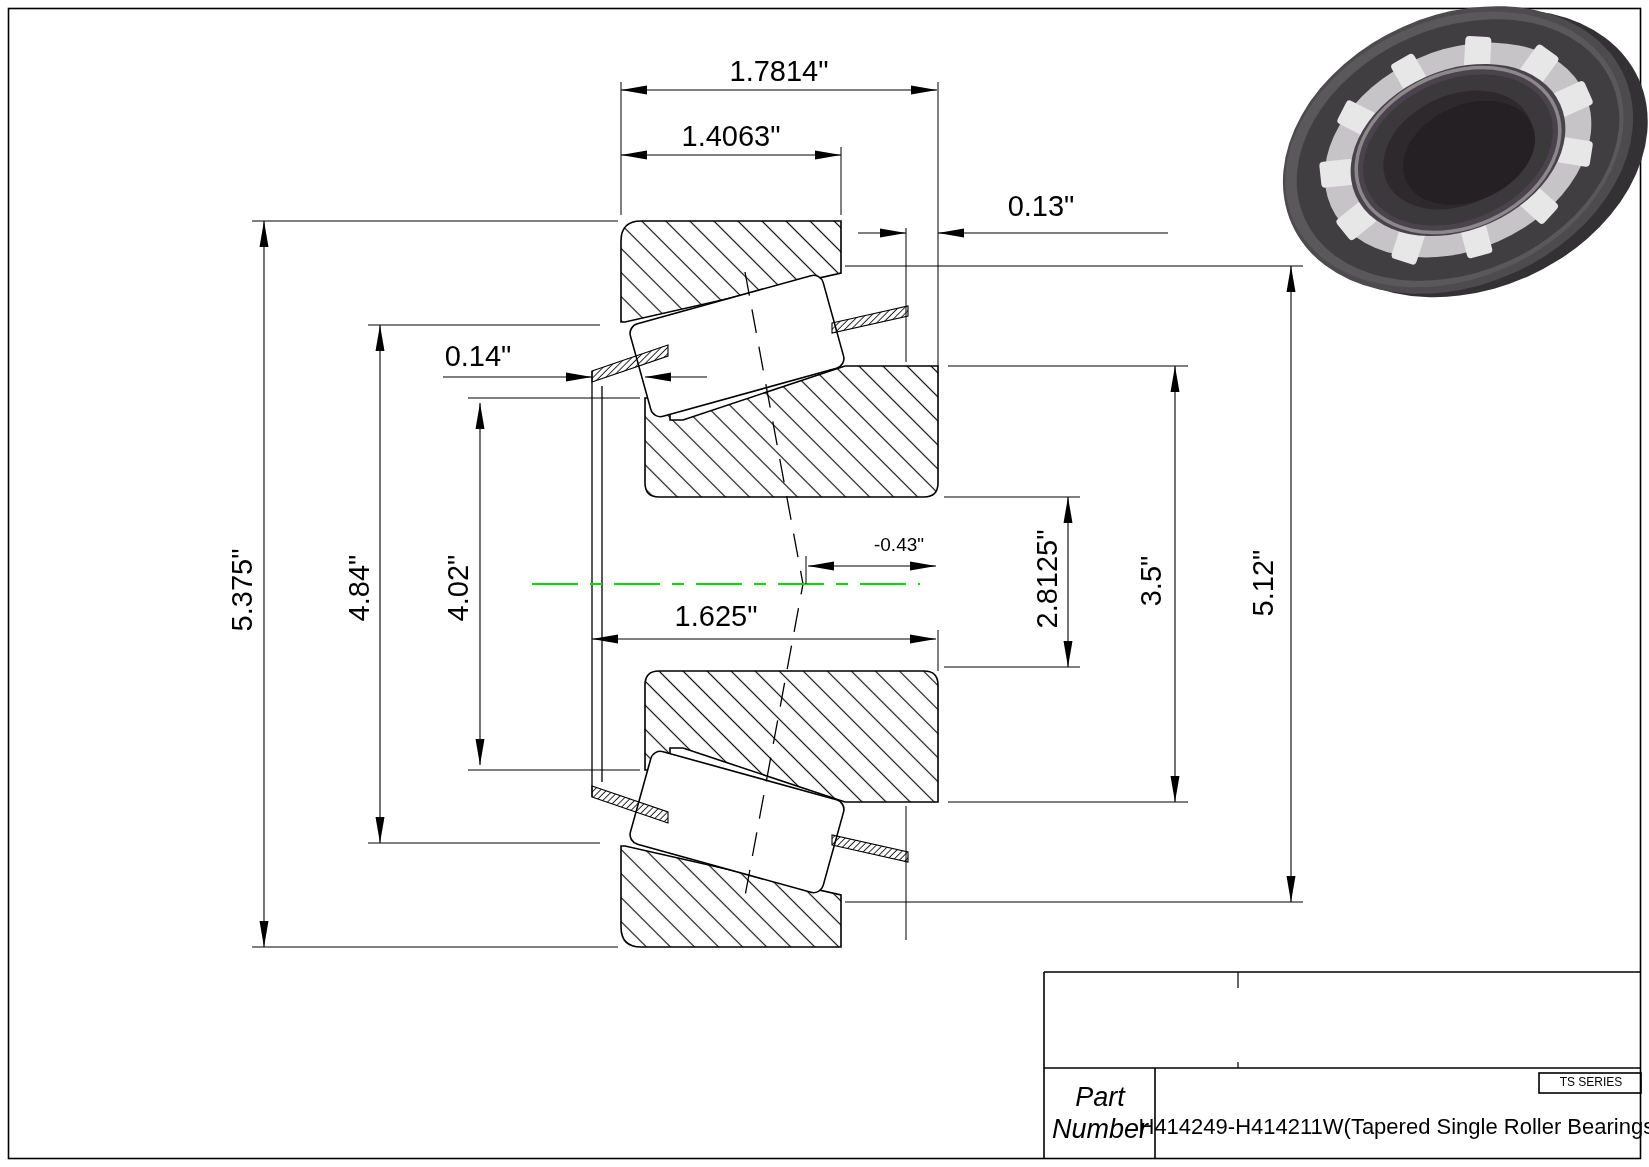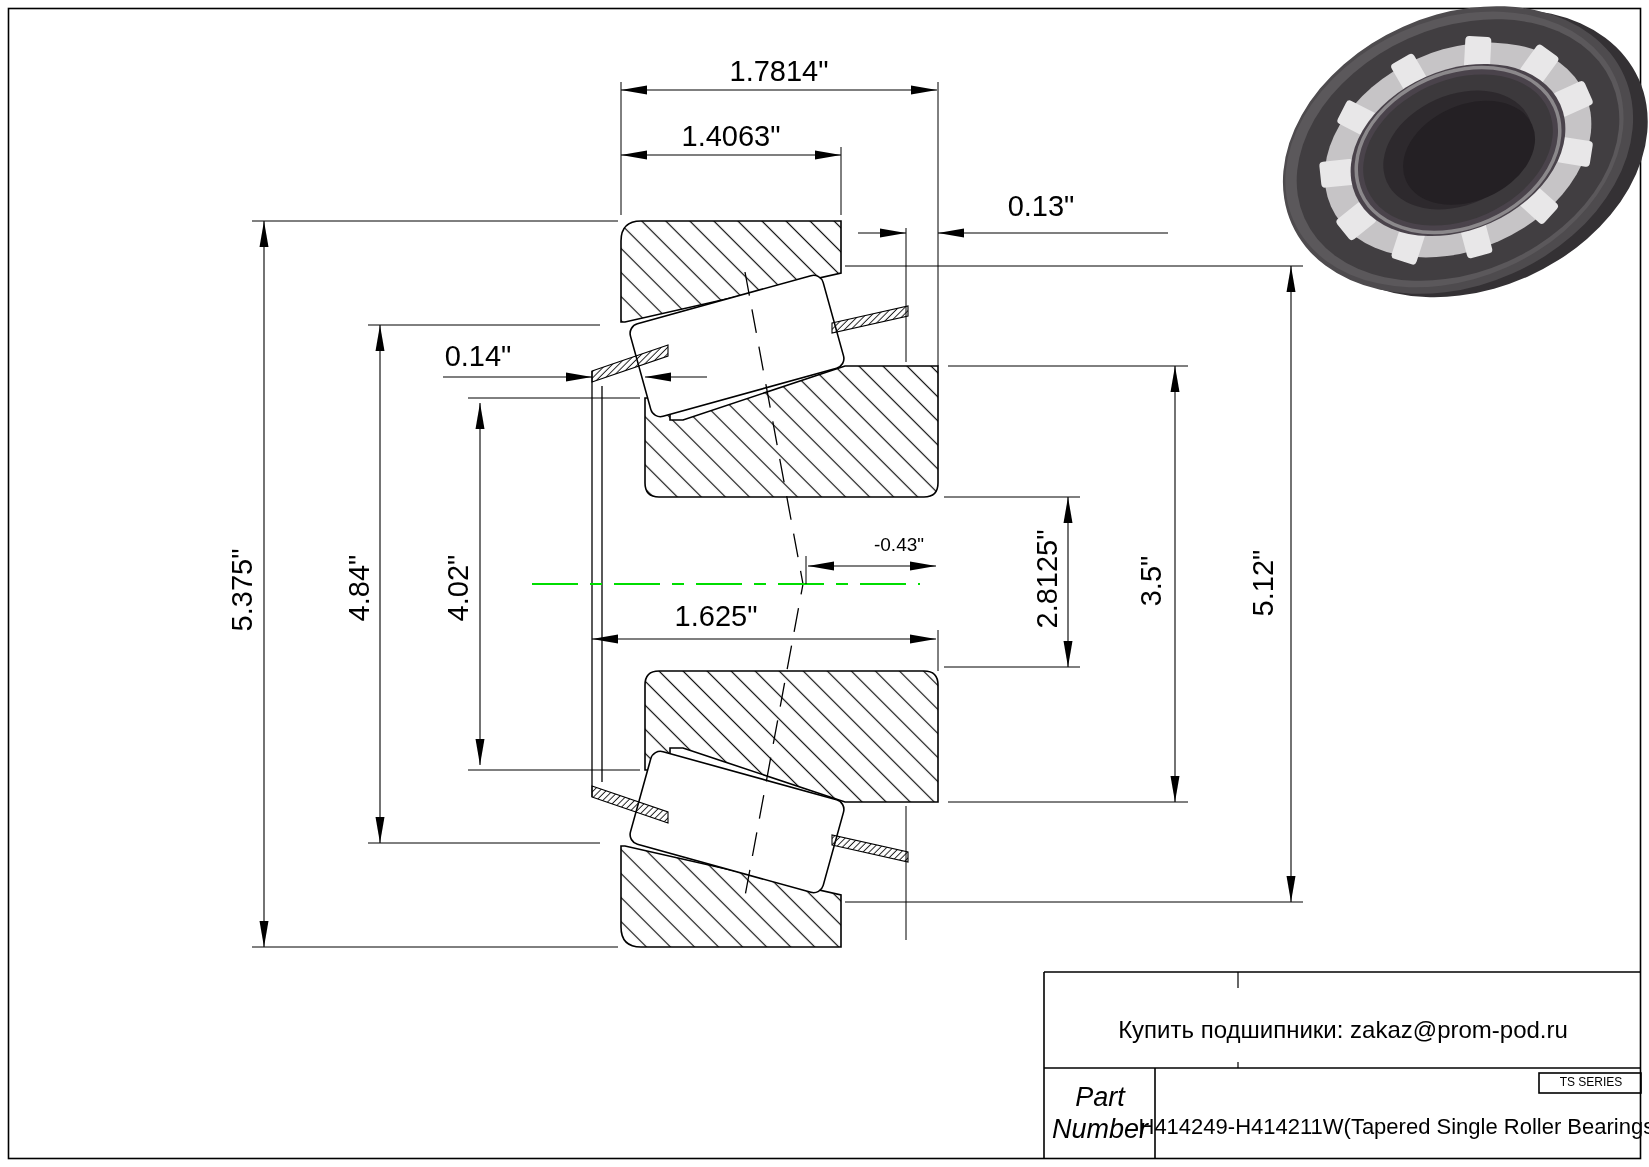--- a/index.html
+++ b/index.html
@@ -185,19 +185,18 @@
   <div class="lbl" style="left:478px;top:356px;">0.14"</div>
   <div class="lbl vert" style="left:242px;top:590px;">5.375"</div>
   <div class="lbl vert" style="left:359px;top:588px;">4.84"</div>
   <div class="lbl vert" style="left:458px;top:588px;">4.02"</div>
   <div class="lbl small" style="left:899px;top:545px;">-0.43"</div>
   <div class="lbl" style="left:716px;top:616px;">1.625"</div>
   <div class="lbl vert" style="left:1047px;top:579px;">2.8125"</div>
   <div class="lbl vert" style="left:1151px;top:581px;">3.5"</div>
   <div class="lbl vert" style="left:1263px;top:583px;">5.12"</div>
 
-  <div class="lbl tb-contact" style="left:1343px;top:1030px;">Купить подшипники: zakaz@prom-pod.ru</div>
   <div class="lbl tb-series" style="left:1591px;top:1082px;">TS SERIES</div>
   <div class="lbl tb-part-label" style="left:1100px;top:1113px;">Part
 Number</div>
   <div class="lbl tb-part-value" style="left:1400px;top:1127px;">H414249-H414211W(Tapered Single Roller Bearings)</div>
 
 </div>
 
 </body></html>

